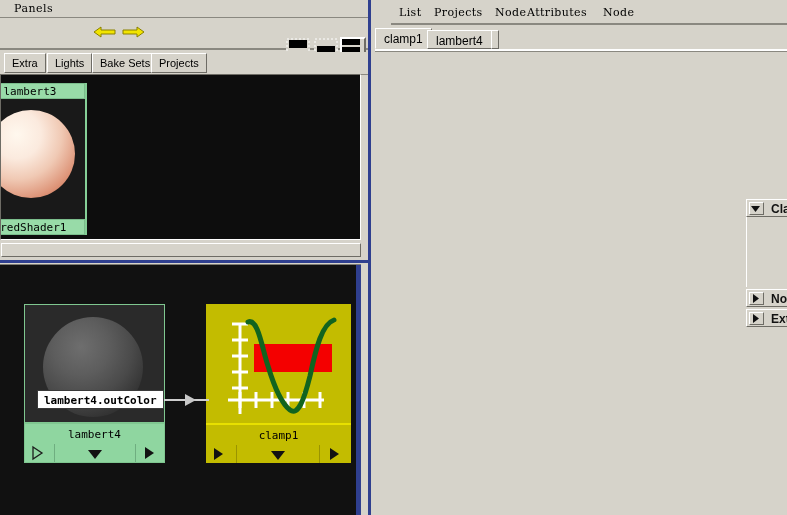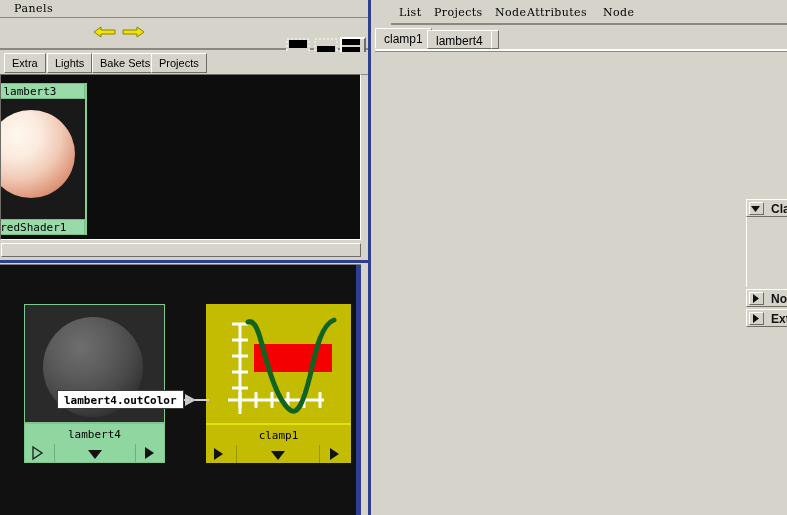--- a/index.html
+++ b/index.html
@@ -188,21 +188,21 @@
     background:#ffffff;
     border:1px solid #3a3a3a;
     font-family:"DejaVu Sans Mono", monospace;
     font-size:11px;font-weight:bold;
     color:#000;
     height:19px;line-height:19px;
     padding:0 6px;
     white-space:nowrap;
     box-sizing:border-box;
   }
-  #plug-out{left:37px;top:125px;margin-left:20px;}
+  #plug-out{left:37px;top:125px;}
   #plug-in{left:207px;top:125px;}
   #conn-line{
     position:absolute;left:163px;top:134px;width:46px;height:2px;background:#cfcfcf;
   }
   #conn-arrow{
     position:absolute;left:185px;top:129px;width:0;height:0;
     border-top:6px solid transparent;border-bottom:6px solid transparent;
     border-left:11px solid #c8c8c8;
   }
 

